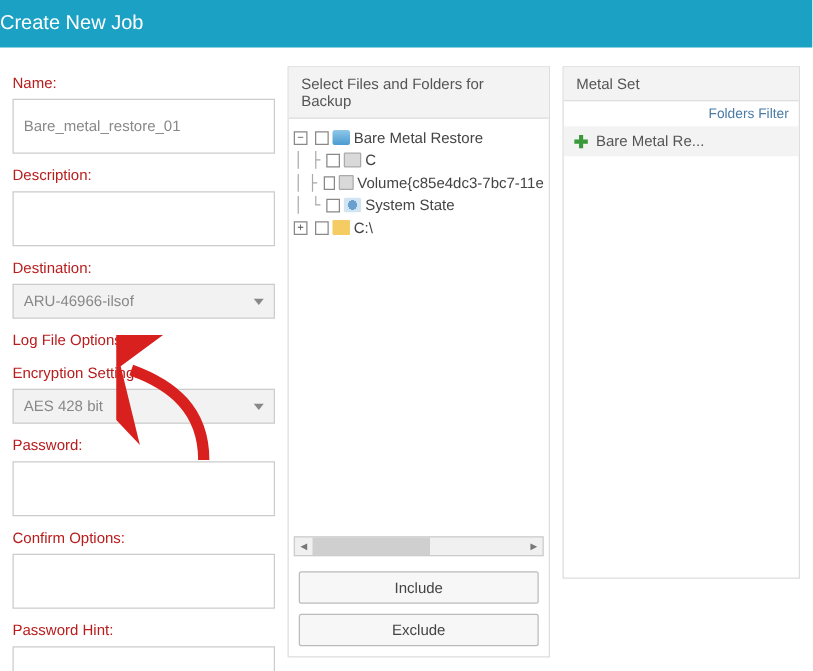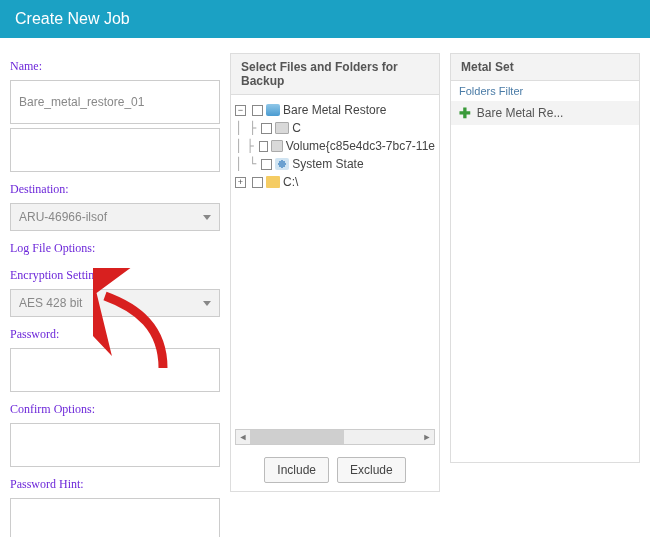--- a/index.html
+++ b/index.html
@@ -1,85 +1,86 @@
 <!DOCTYPE html>
 <html><head>
 <meta charset="utf-8">
 <style>
   * { box-sizing: border-box; margin: 0; padding: 0; }
   body { font-family: Arial, sans-serif; font-size: 12px; color: #555; background: #fff; width: 650px; height: 537px; overflow: hidden; position: relative; }
-  .header { background: #1ba1c4; color: #fff; padding: 10px 15px; font-size: 16px; font-weight: 400; }
+  .header { background: #1ba1c4; color: #fff; padding: 10px 0; font-size: 16px; font-weight: 400; }
   .body { display: flex; padding: 15px 10px; gap: 10px; }
   .col-left { width: 210px; display: flex; flex-direction: column; gap: 4px; }
   .col-mid { width: 210px; }
   .col-right { flex: 1; }
-  .label { font-size: 12px; color: #6d28d9; margin-top: 6px; margin-bottom: 2px; font-family: Liberation Serif, serif; }
+  .label { font-size: 12px; color: #b91c1c; margin-top: 6px; margin-bottom: 2px; }
   .input {
     width: 100%; height: 44px; border: 1px solid #ccc; padding: 4px 8px;
     font-size: 12px; color: #888; background: #fff;
   }
   .select {
     position: relative; width: 100%; height: 28px; border: 1px solid #ccc;
     padding: 4px 8px; font-size: 12px; color: #888; background: #f2f2f2;
     display: flex; align-items: center; justify-content: space-between;
   }
   .select .caret {
     width: 0; height: 0; border-left: 4px solid transparent;
     border-right: 4px solid transparent; border-top: 5px solid #888;
   }
   .note {
     margin-top: 10px; background: #eaf3f8; border: 1px solid #cfe2ee;
     padding: 10px; font-size: 11px; color: #6a7b85; line-height: 1.5;
   }
   .panel { border: 1px solid #ddd; background: #fff; }
   .panel-header {
     background: #f3f3f3; border-bottom: 1px solid #ddd;
-    padding: 6px 10px; font-size: 12px; color: #555; font-weight: bold;
+    padding: 6px 10px; font-size: 12px; color: #555;
   }
   .tree { padding: 6px 4px; height: 330px; overflow: hidden; position: relative; }
   .tree-row { display: flex; align-items: center; height: 18px; white-space: nowrap; font-size: 12px; color: #444; }
   .tree-toggle { width: 11px; height: 11px; border: 1px solid #888; font-size: 9px; line-height: 9px; text-align: center; margin-right: 3px; color:#555; background:#fff; }
   .tree-spacer { width: 14px; display:inline-block; }
   .tree-line { color: #aaa; font-family: monospace; }
   .cb { width: 11px; height: 11px; border: 1px solid #888; margin: 0 3px; background:#fff; }
   .ic { width: 14px; height: 12px; margin-right: 3px; display:inline-block; }
   .ic-comp { background: linear-gradient(#8fc7e8,#4a9bd1); border-radius:2px; }
   .ic-drive { background: #d9d9d9; border:1px solid #aaa; border-radius:1px; }
   .ic-gear { background: radial-gradient(circle,#6aa0d0 40%,transparent 41%),#d0e4f2; border-radius:2px; }
   .ic-folder { background: #f5cc63; border-radius:1px; }
   .scroll-h {
     height: 16px; border: 1px solid #ccc; background: #f0f0f0;
     display: flex; align-items: center; margin: 4px;
   }
   .scroll-h .arrow { width: 14px; text-align: center; color:#777; font-size:9px; }
   .scroll-h .track { flex:1; position:relative; height:100%; }
   .scroll-h .thumb { position:absolute; left:0; width:55%; height:100%; background:#cfcfcf; }
-  .btn-row { display:flex; justify-content:center; gap:8px; padding:8px; }
+  .btn-row { display:flex; justify-content:center; gap:8px; padding:8px;flex-direction:column; }
   .btn {
     border:1px solid #bbb; background:#f7f7f7; padding:5px 12px;
     font-size:12px; color:#444; border-radius:2px; cursor:pointer;
   }
-  .right-links { padding:4px 8px; font-size:11px; color:#4a7ba6; }
+  .right-links { text-align:right; padding:4px 8px; font-size:11px; color:#4a7ba6; }
   .set-row { display:flex; align-items:center; padding:4px 8px; gap:6px; background:#f3f3f3; font-size:12px;}
   .plus { color:#3a9a3a; font-weight:bold; font-size:14px; }
   .arrow-annot { position:absolute; left:93px; top:268px; pointer-events:none; }
 </style>
 </head>
 <body>
 
 <div class="header">
   <span>Create New Job</span>
 </div>
 
 <div class="body">
 
   <div class="col-left">
     <div class="label">Name:</div>
     <input class="input" value="Bare_metal_restore_01" style="">
 
+    <div class="label">Description:</div>
     <input class="input" value="" style="">
 
     <div class="label">Destination:</div>
     <div class="select">
       <span>ARU-46966-ilsof</span>
       <span class="caret"></span>
     </div>
 
     <div class="label">Log File Options:</div>
 

